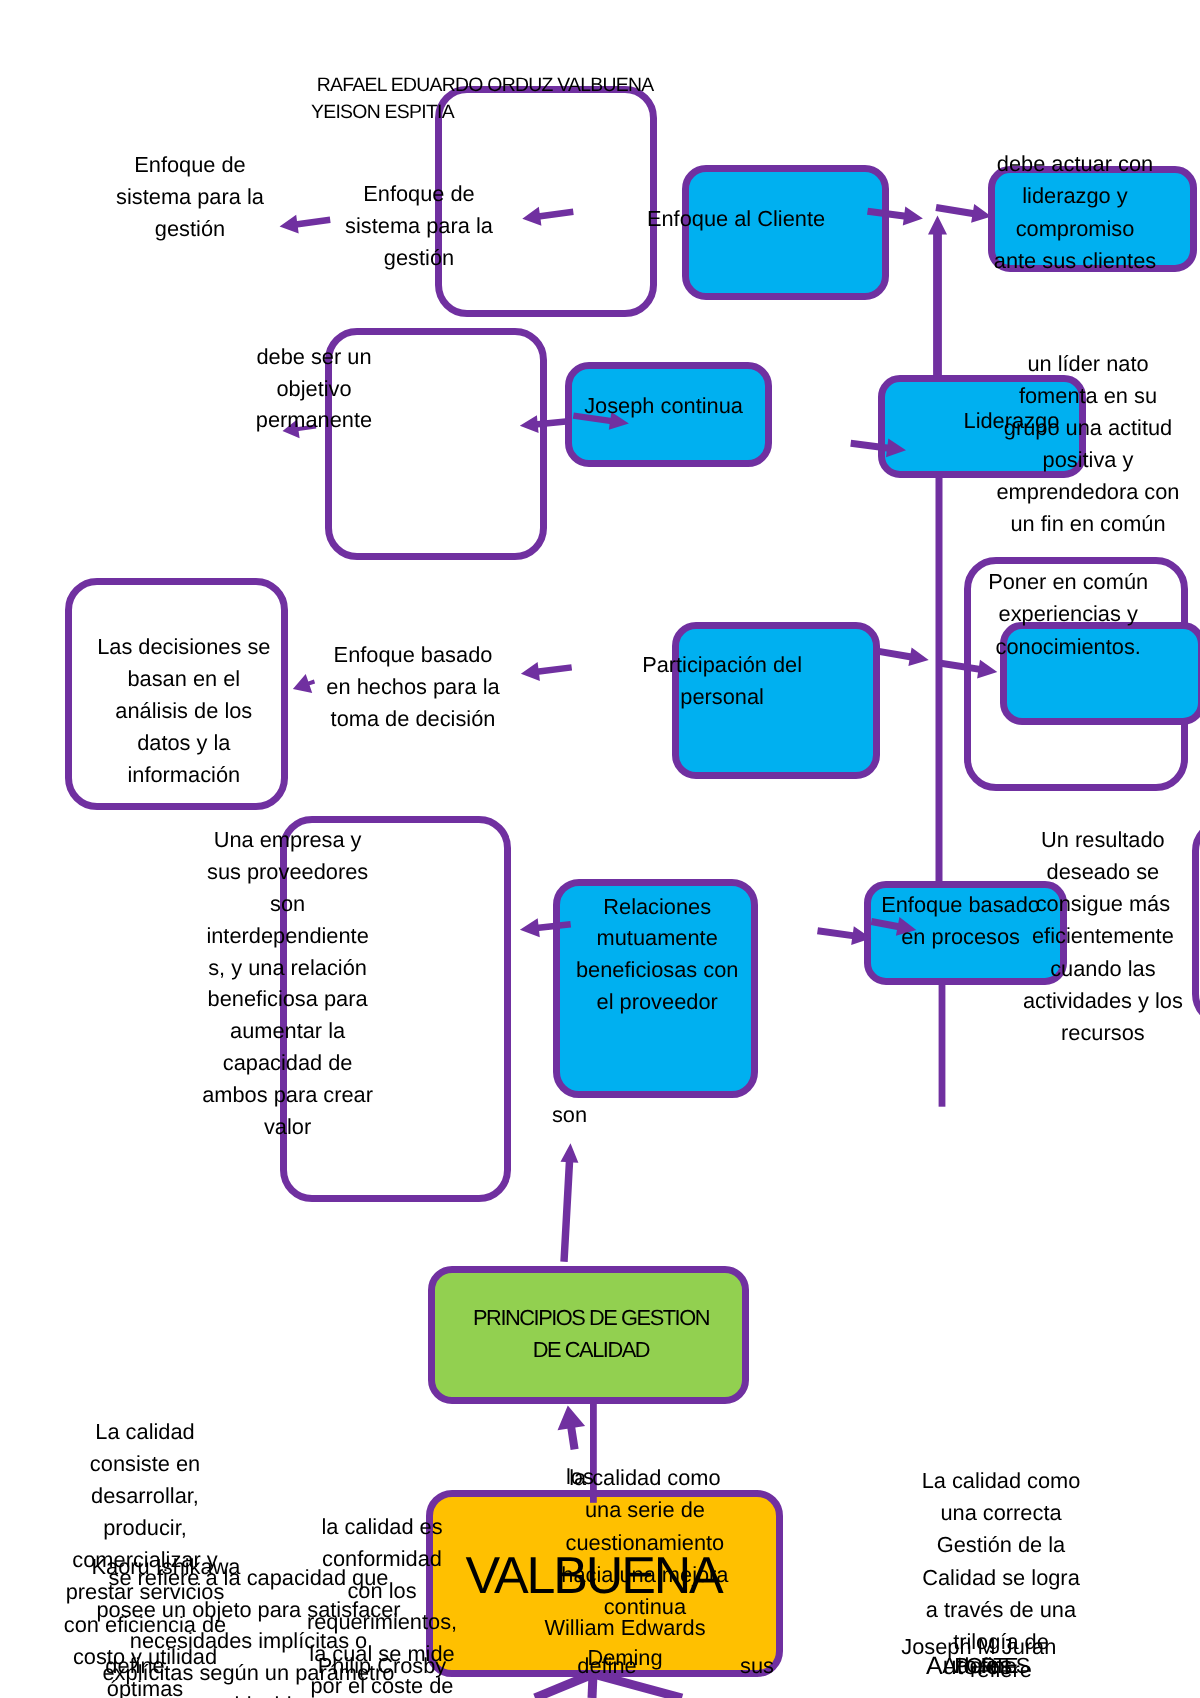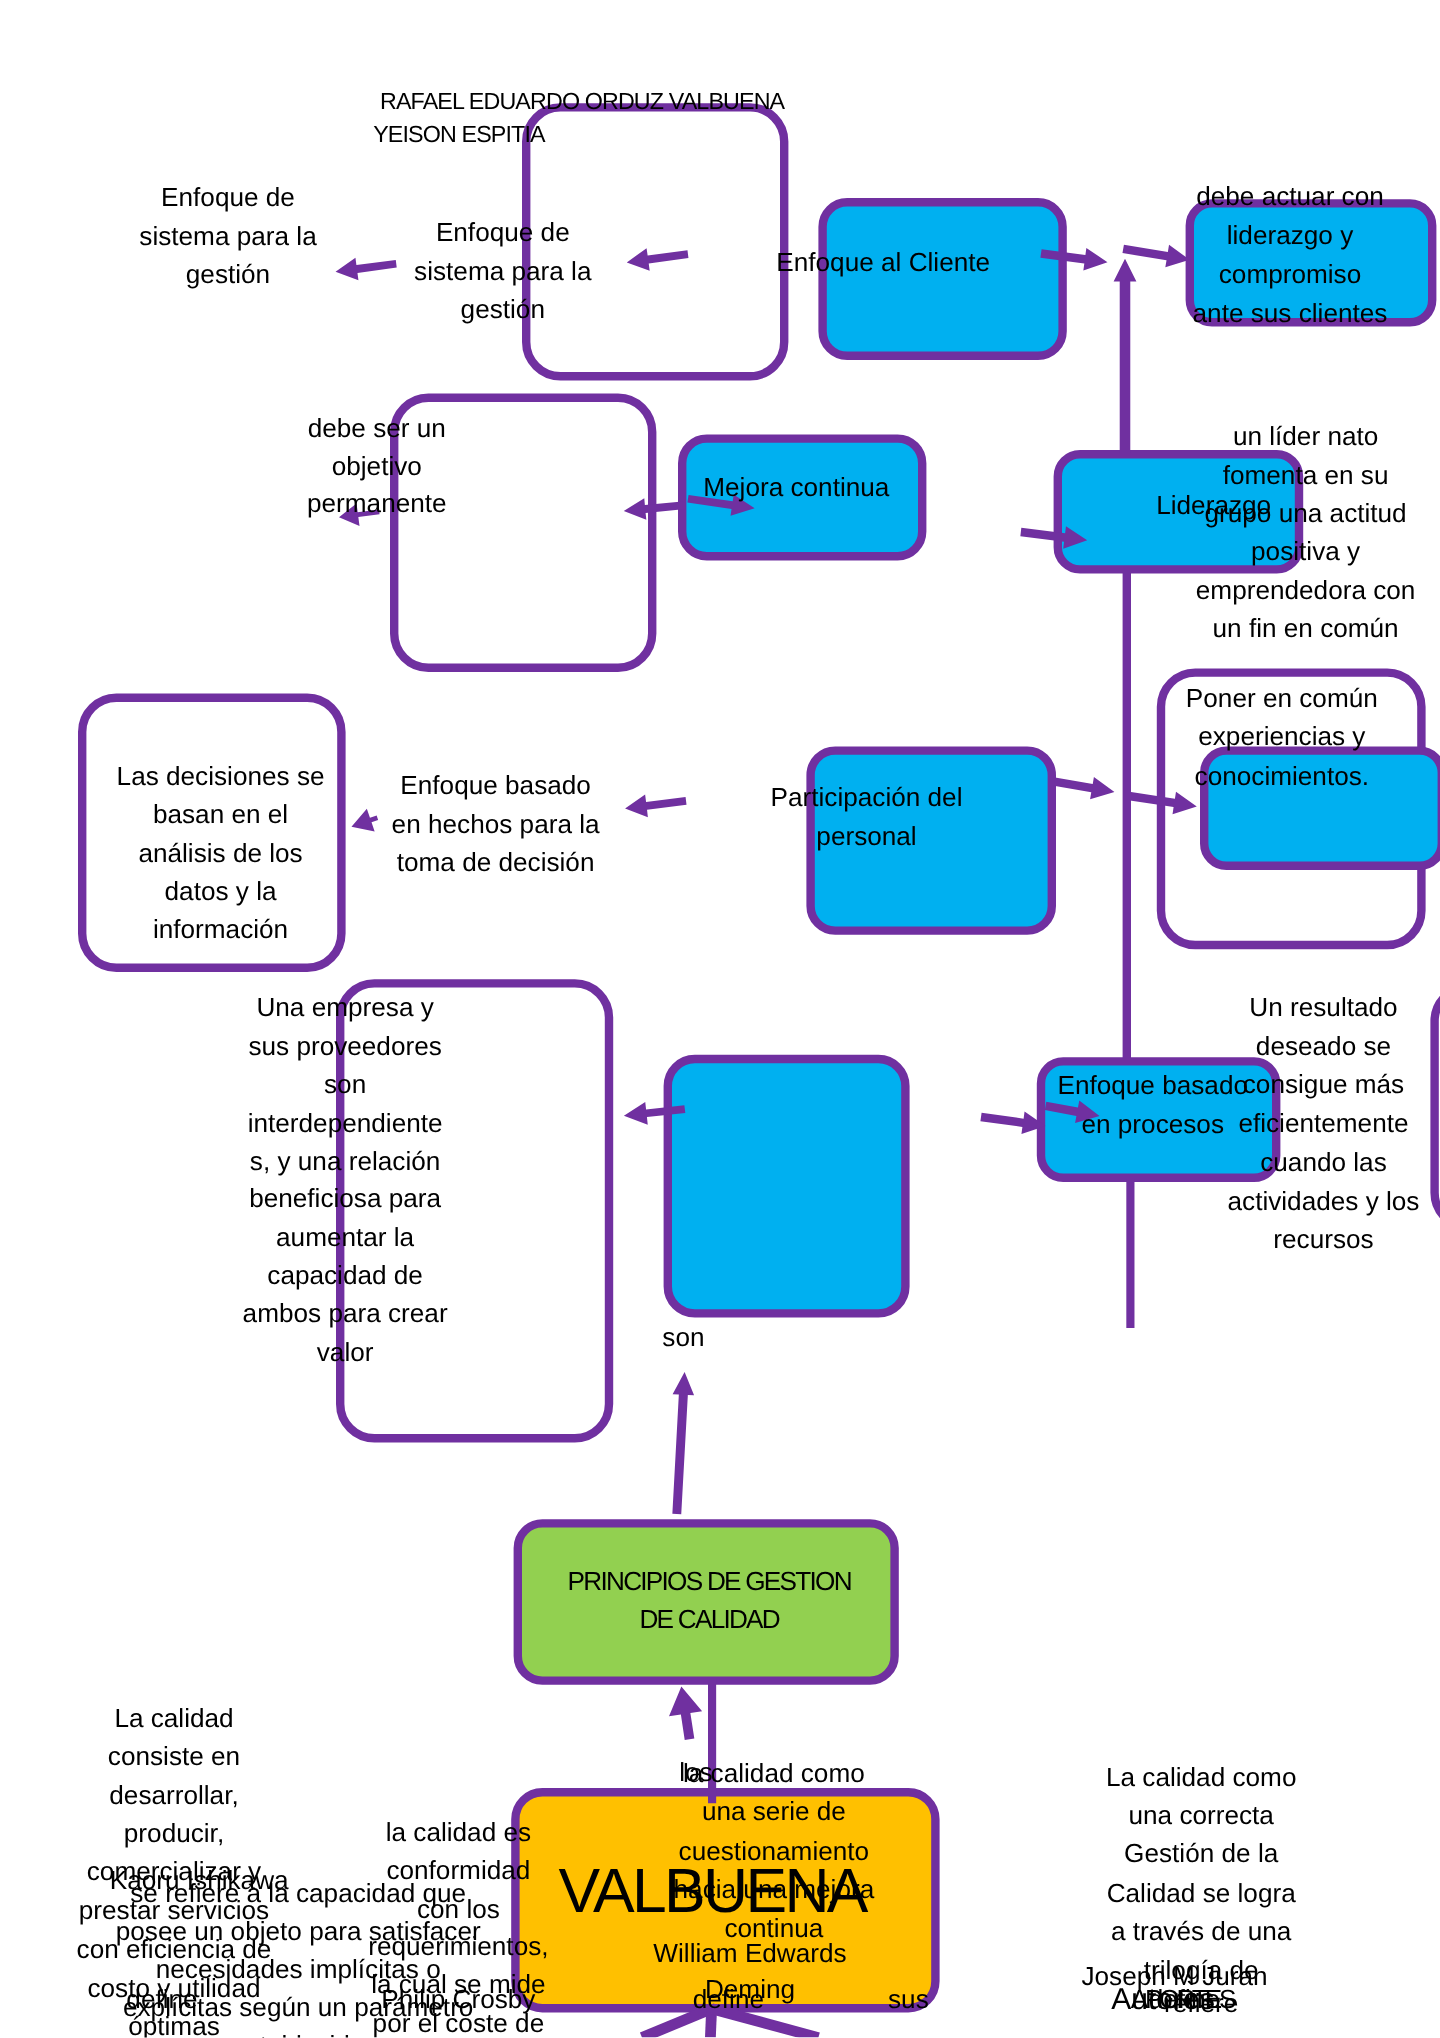--- a/index.html
+++ b/index.html
@@ -67,21 +67,21 @@
 sistema para la
 gestión</div>
   <div class="txt" style="left:606.0px;top:202.8px;width:260px;font-size:21.8px;line-height:32px;text-align:center;z-index:6;">Enfoque al Cliente</div>
   <div class="txt" style="left:955.0px;top:148.1px;width:240px;font-size:21.8px;line-height:32.3px;text-align:center;z-index:6;">debe actuar con
 liderazgo y
 compromiso
 ante sus clientes</div>
   <div class="txt" style="left:204.0px;top:340.9px;width:220px;font-size:21.8px;line-height:31.8px;text-align:center;z-index:6;">debe ser un
 objetivo
 permanente</div>
-  <div class="txt" style="left:548.6px;top:389.8px;width:230px;font-size:21.8px;line-height:32px;text-align:center;z-index:6;">Mejora continua</div>
+  <div class="txt" style="left:548.6px;top:389.8px;width:230px;font-size:21.8px;line-height:32px;text-align:center;z-index:6;">Joseph continua</div>
   <div class="txt" style="left:885.4px;top:404.9px;width:180px;font-size:21.8px;line-height:32px;text-align:center;z-index:6;padding-left:36px;">Liderazgo</div>
   <div class="txt" style="left:968.0px;top:347.7px;width:240px;font-size:21.8px;line-height:32.1px;text-align:center;z-index:6;">un líder nato
 fomenta en su
 grupo una actitud
 positiva y
 emprendedora con
 un fin en común</div>
   <div class="txt" style="left:68.8px;top:631.4px;width:230px;font-size:21.8px;line-height:31.8px;text-align:center;z-index:6;">Las decisiones se
 basan en el
 análisis de los
@@ -98,20 +98,24 @@
   <div class="txt" style="left:180.1px;top:823.9px;width:215px;font-size:21.8px;line-height:31.9px;text-align:center;z-index:6;">Una empresa y
 sus proveedores
 son
 interdependiente
 s, y una relación
 beneficiosa para
 aumentar la
 capacidad de
 ambos para crear
 valor</div>
+  <div class="txt" style="left:549.7px;top:890.6px;width:215px;font-size:21.8px;line-height:31.7px;text-align:center;z-index:6;">Relaciones
+mutuamente
+beneficiosas con
+el proveedor</div>
   <div class="txt" style="left:853.1px;top:889.0px;width:215px;font-size:21.8px;line-height:32.4px;text-align:center;z-index:6;">Enfoque basado
 en procesos</div>
   <div class="txt" style="left:977.9px;top:823.5px;width:250px;font-size:21.8px;line-height:32.3px;text-align:center;z-index:6;">Un resultado
 deseado se
 consigue más
 eficientemente
 cuando las
 actividades y los
 recursos</div>
   <div class="txt" style="left:519.5px;top:1099.2px;width:100px;font-size:21.8px;line-height:31.8px;text-align:center;z-index:6;">son</div>

